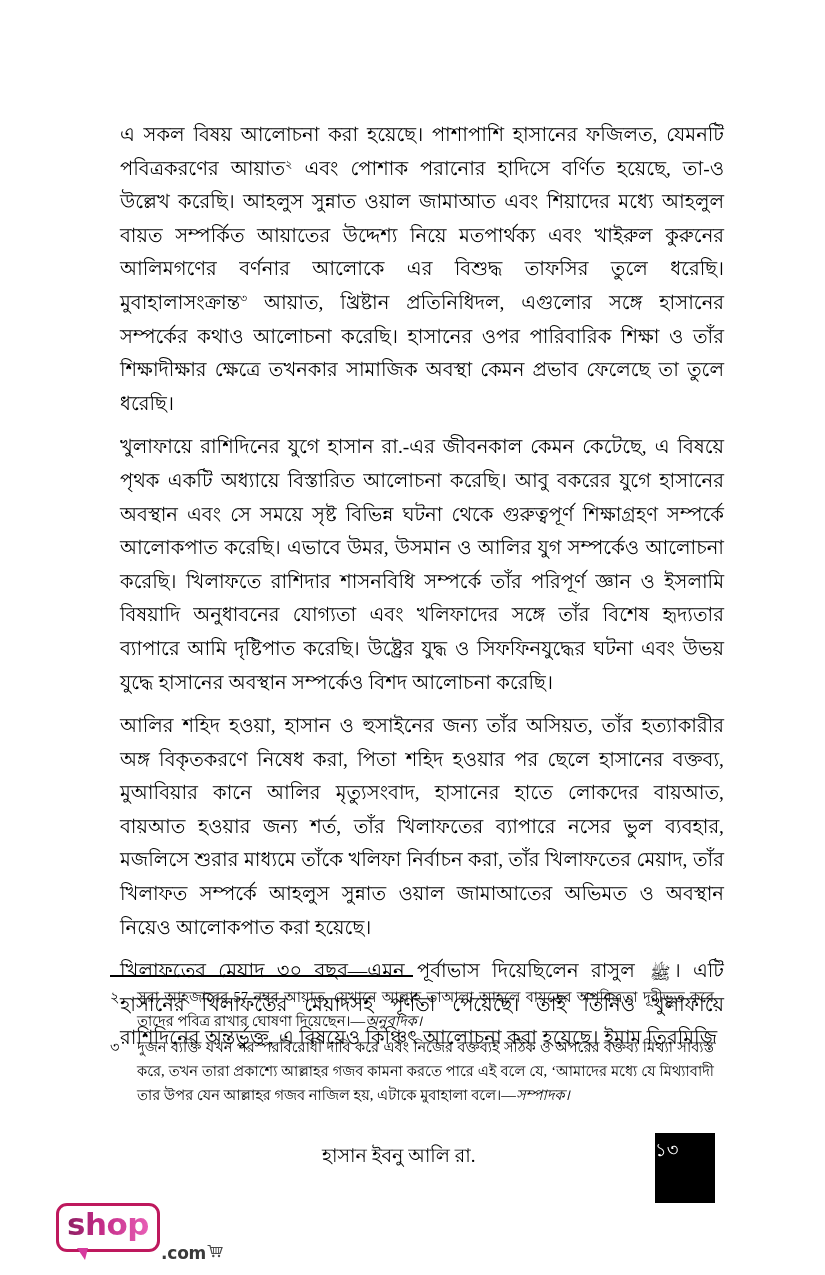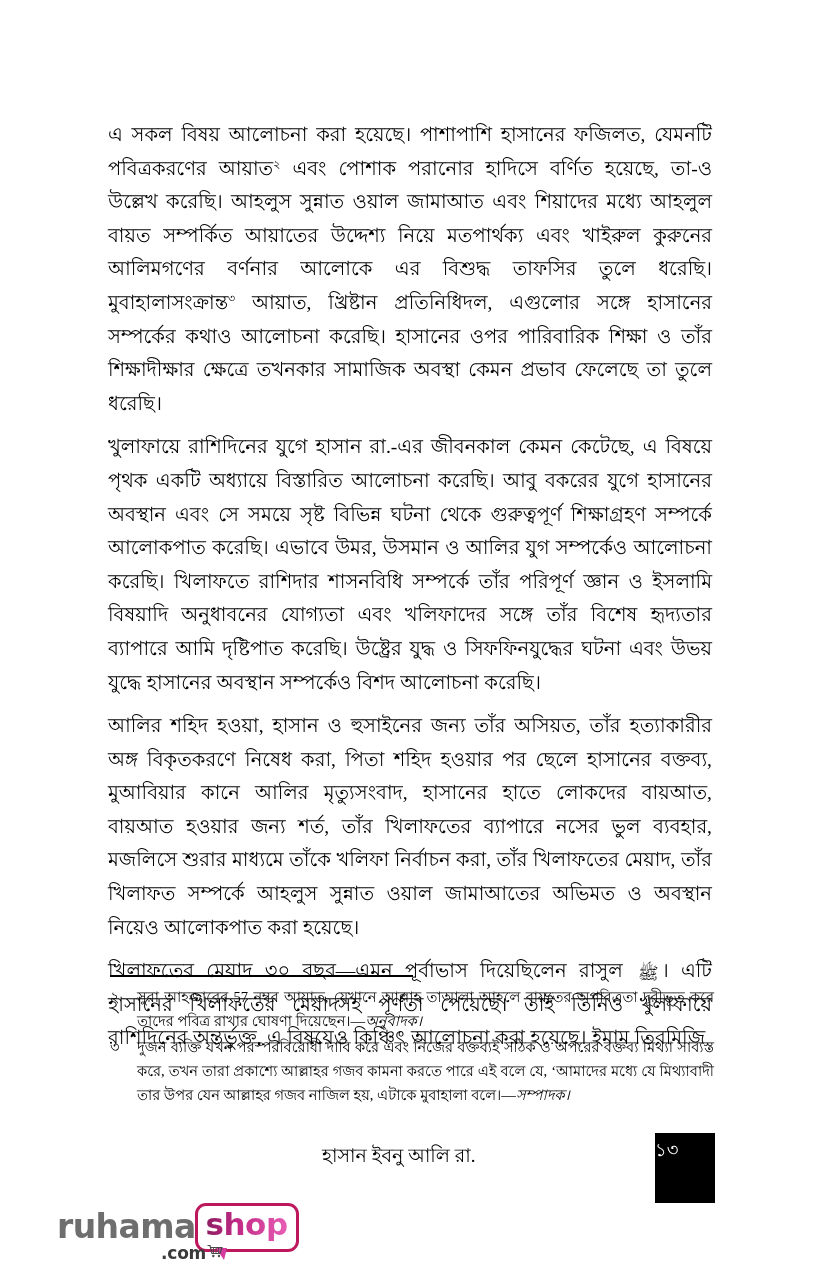--- a/index.html
+++ b/index.html
@@ -14,21 +14,21 @@
   .page {
     position: relative;
     width: 825px;
     height: 1275px;
     background: #ffffff;
     overflow: hidden;
     box-sizing: border-box;
   }
   .content {
     position: absolute;
-    left: 108px;
+    left: 120px;
     top: 118px;
     width: 604px;
   }
   .para {
     text-align: justify;
     text-justify: inter-word;
     font-size: 19.5px;
     line-height: 33.6px;
     margin: 0 0 10px 0;
     word-spacing: 0.5px;
@@ -216,21 +216,20 @@
 
   <div class="footer">
     <div class="footer-title">হাসান ইবনু আলি রা.</div>
     <div class="page-number-box">
       <div class="page-number">১৩</div>
     </div>
   </div>
 
   <div class="watermark">
     <div class="wm-row">
-      <span class="wm-ruhama">ruhama</span>
       <span class="wm-bubble">
         <span class="wm-shop">shop</span>
         <span class="wm-tail"></span>
       </span>
     </div>
     <div class="wm-dotcom-row">
       <span class="wm-dotcom">.com</span>
       <span class="wm-cart">
         <svg width="16" height="14" viewBox="0 0 16 14" aria-hidden="true">
           <path d="M0.5 1.5 H3 L5 9.5 H13 L15 3.5 H4" fill="none" stroke="#4a4a4a" stroke-width="1.2"></path>

